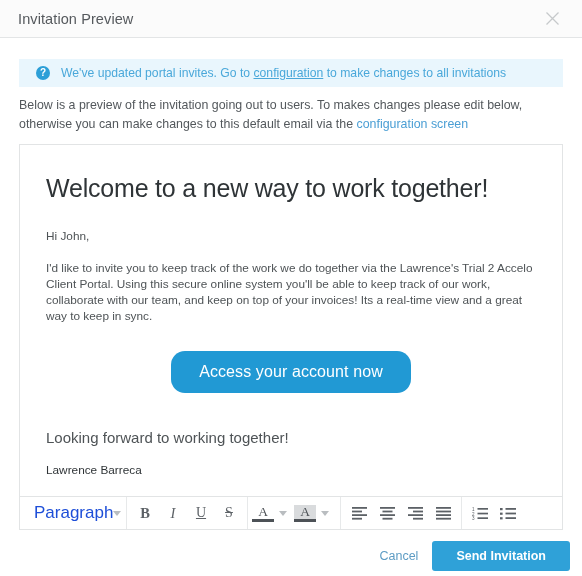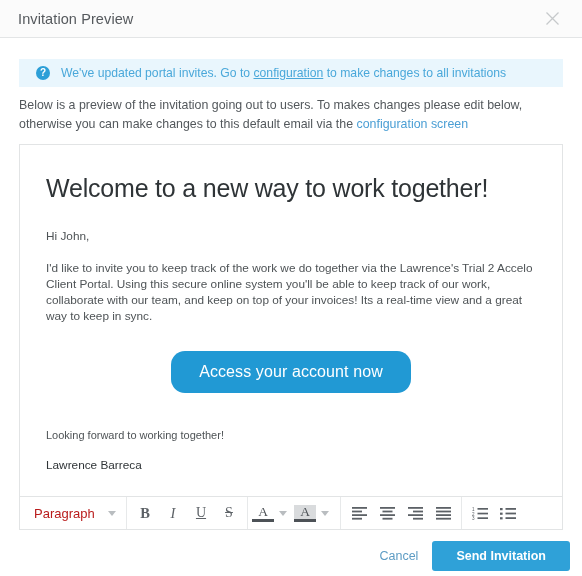--- a/index.html
+++ b/index.html
@@ -143,21 +143,21 @@
     color: #ffffff;
     font-size: 16px;
     padding: 12px 28px;
     border: 0;
     border-radius: 14px;
     cursor: pointer;
     font-family: "Liberation Sans", sans-serif;
     letter-spacing: .1px;
   }
   .email-closing {
-    font-size: 11px;
+    font-size: 15px;
     color: #4e5356;
     margin: 36px 0 0 0;
   }
   .email-sign {
     font-size: 11.8px;
     color: #2f3437;
     font-weight: normal;
     margin: 17px 0 0 0;
   }
 
@@ -184,22 +184,22 @@
     display: flex;
     align-items: center;
     width: 98px;
     padding: 0 6px 0 10px;
     height: 100%;
     cursor: pointer;
     box-sizing: border-box;
   }
   .tb-select span.lbl {
     flex: 1;
-    font-size: 13px;
-    color: #b91c1c;
+    font-size: 17px;
+    color: #1d4ed8;
   }
   .caret {
     width: 0; height: 0;
     border-left: 4px solid transparent;
     border-right: 4px solid transparent;
     border-top: 5px solid #b9bdc0;
   }
   .tb-btn {
     width: 28px;
     height: 31px;

